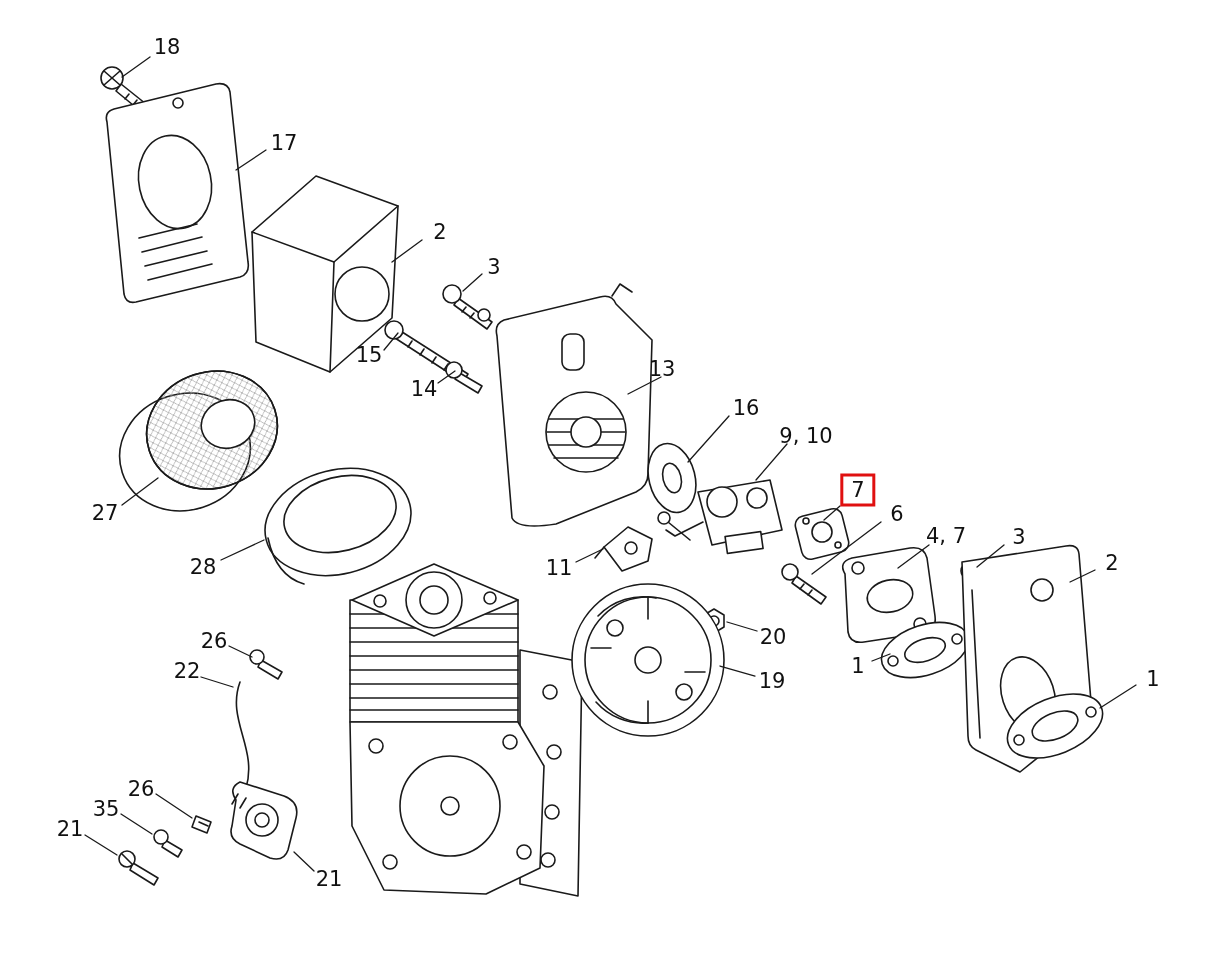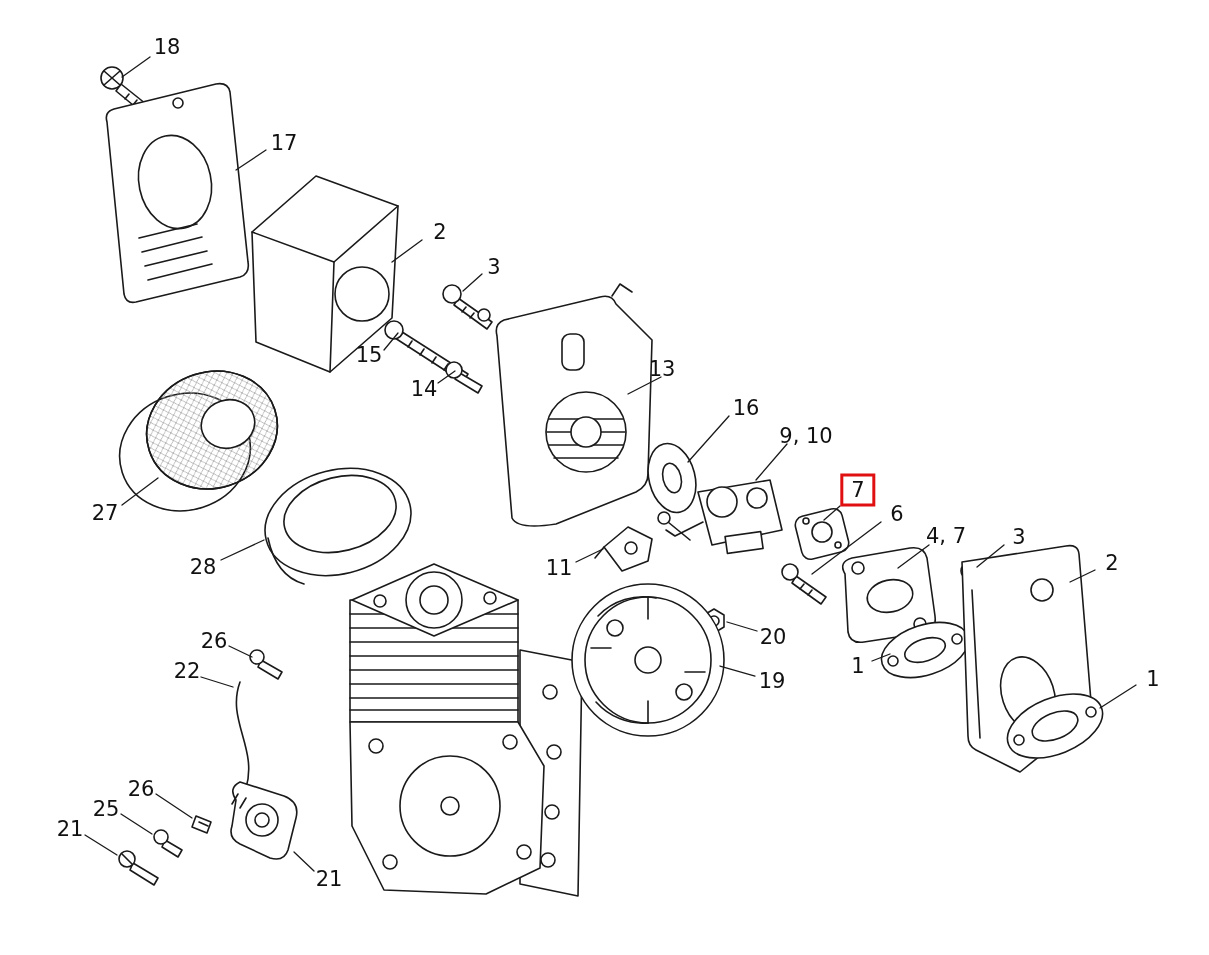--- a/index.html
+++ b/index.html
@@ -295,17 +295,17 @@
   <div class="callout" style="left:105px;top:513px">27</div>
   <div class="callout" style="left:203px;top:567px">28</div>
   <div class="callout" style="left:559px;top:568px">11</div>
   <div class="callout" style="left:773px;top:637px">20</div>
   <div class="callout" style="left:772px;top:681px">19</div>
   <div class="callout" style="left:858px;top:666px">1</div>
   <div class="callout" style="left:1153px;top:679px">1</div>
   <div class="callout" style="left:214px;top:641px">26</div>
   <div class="callout" style="left:187px;top:671px">22</div>
   <div class="callout" style="left:141px;top:789px">26</div>
-  <div class="callout" style="left:106px;top:809px">25</div>
+  <div class="callout" style="left:106px;top:809px">35</div>
   <div class="callout" style="left:70px;top:829px">21</div>
   <div class="callout" style="left:329px;top:879px">21</div>
 
 </div>
 
 </body></html>

